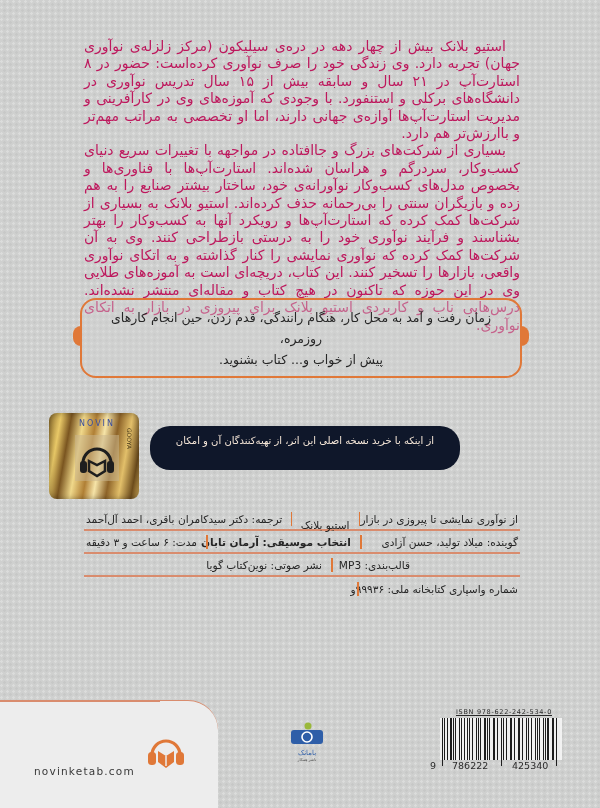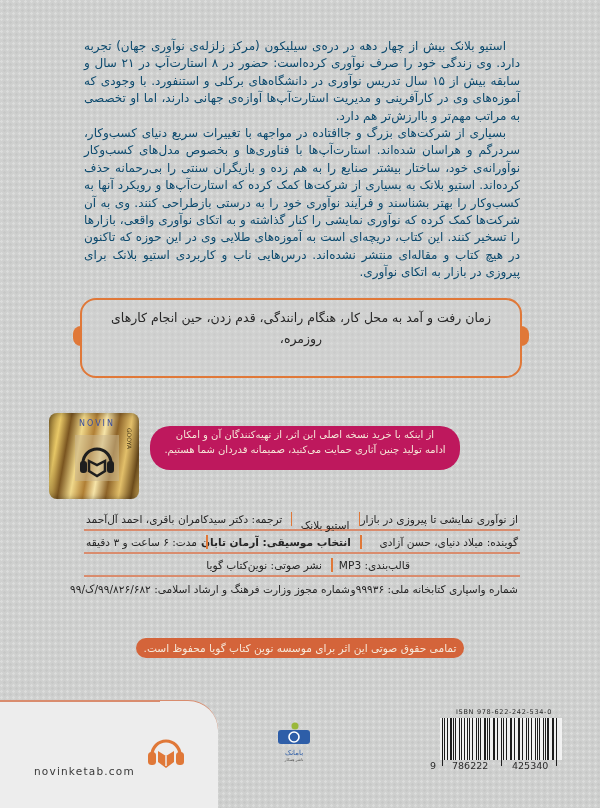--- a/index.html
+++ b/index.html
@@ -13,21 +13,21 @@
     font-family: "DejaVu Sans", sans-serif;
     color: #2a2a2a;
     position: relative;
   }
   .page { position: relative; width: 600px; height: 808px; }
 
   
   .description {
     position: absolute; top: 38px; left: 84px; width: 436px;
     direction: rtl; text-align: justify; text-align-last: right;
-    font-size: 12px; line-height: 17.4px; color: #0c4a6e;
+    font-size: 14px; line-height: 17.4px; color: #be185d;
   }
   .description p { text-indent: 14px; }
 
   
   .callout {
     position: absolute; top: 298px; left: 80px; width: 442px; height: 80px;
     border: 2px solid #e07838; border-radius: 16px;
     direction: rtl; text-align: center;
     font-size: 12.5px; line-height: 21px; color: #262626;
     padding: 7px 12px 0 12px;
@@ -58,23 +58,23 @@
   }
   .hologram .side {
     position: absolute; top: 36px; right: 6px; font-size: 6px; color: #4a3a1a;
     transform: rotate(90deg); transform-origin: right top;
   }
   .hologram svg { position: absolute; top: 26px; left: 26px; }
 
   
   .support-note {
     position: absolute; top: 426px; left: 150px; width: 310px; height: 44px;
-    background: #be185d; border-radius: 20px;
+    background: #0f172a; border-radius: 20px;
     direction: rtl; text-align: center; color: #f6e7d8;
-    font-size: 10px; line-height: 15px; padding-top: 1px;
+    font-size: 10px; line-height: 15px; padding-top: 7px;
   }
 
   
   .info-table { position: absolute; top: 508px; left: 84px; width: 436px; direction: rtl; }
   .info-row {
     display: flex; align-items: center; height: 23px;
     border-bottom: 2px solid #d98c6e; font-size: 10.6px; color: #262626;
     padding: 0 2px;
   }
   .info-row .cell { white-space: nowrap; }
@@ -107,93 +107,91 @@
   .logo-name {
     position: absolute; top: 36px; left: 34px; direction: rtl;
     font-size: 20px; font-weight: bold; color: #2b2b2b; letter-spacing: -0.5px;
   }
   .logo-url {
     position: absolute; top: 64px; left: 34px; font-size: 10.5px; letter-spacing: 1.2px; color: #3a3a3a;
   }
   .logo-icon { position: absolute; top: 34px; left: 146px; }
 
   
-  .publisher { position: absolute; top: 722px; left: 276px; width: 36px; text-align: center; }
+  .publisher { position: absolute; top: 722px; left: 289px; width: 36px; text-align: center; }
   .publisher .pub-name { font-size: 7px; color: #2e5ea8; direction: rtl; margin-top: 1px; }
   .publisher .pub-sub { font-size: 4px; color: #555; direction: rtl; }
 
   
-  .barcode { position: absolute; top: 708px; left: 426px; width: 152px; }
+  .barcode { position: absolute; top: 708px; left: 426px; width: 152px; text-decoration: underline; }
   .barcode .isbn { font-size: 6.5px; letter-spacing: 0.7px; color: #2b2b2b; text-align: center; margin-left: 4px; }
   .barcode .bars { display: flex; height: 42px; margin-left: 14px; margin-top: 2px; background: #f2f2f2; width: 122px; padding: 0 2px; }
   .barcode .bar { height: 100%; background: #1f1f1f; }
   .barcode .digits { position: relative; height: 12px; font-size: 9.5px; color: #2b2b2b; }
   .barcode .digits span { position: absolute; top: 0; }
 </style>
 </head>
 <body>
 
 <div class="page">
 
   <div class="description">
     <p>استیو بلانک بیش از چهار دهه در دره‌ی سیلیکون (مرکز زلزله‌ی نوآوری جهان) تجربه دارد. وی زندگی خود را صرف نوآوری کرده‌است: حضور در ۸ استارت‌آپ در ۲۱ سال و سابقه بیش از ۱۵ سال تدریس نوآوری در دانشگاه‌های برکلی و استنفورد. با وجودی که آموزه‌های وی در کارآفرینی و مدیریت استارت‌آپ‌ها آوازه‌ی جهانی دارند، اما او تخصصی به مراتب مهم‌تر و باارزش‌تر هم دارد.</p>
     <p>بسیاری از شرکت‌های بزرگ و جاافتاده در مواجهه با تغییرات سریع دنیای کسب‌وکار، سردرگم و هراسان شده‌اند. استارت‌آپ‌ها با فناوری‌ها و بخصوص مدل‌های کسب‌وکار نوآورانه‌ی خود، ساختار بیشتر صنایع را به هم زده و بازیگران سنتی را بی‌رحمانه حذف کرده‌اند. استیو بلانک به بسیاری از شرکت‌ها کمک کرده که استارت‌آپ‌ها و رویکرد آنها به کسب‌وکار را بهتر بشناسند و فرآیند نوآوری خود را به درستی بازطراحی کنند. وی به آن شرکت‌ها کمک کرده که نوآوری نمایشی را کنار گذاشته و به اتکای نوآوری واقعی، بازارها را تسخیر کنند. این کتاب، دریچه‌ای است به آموزه‌های طلایی وی در این حوزه که تاکنون در هیچ کتاب و مقاله‌ای منتشر نشده‌اند. درس‌هایی ناب و کاربردی استیو بلانک برای پیروزی در بازار به اتکای نوآوری.</p>
   </div>
 
   <div class="callout">
     <span class="tab left"></span>
     <span class="tab right"></span>
     <div>زمان رفت و آمد به محل کار، هنگام رانندگی، قدم زدن، حین انجام کارهای روزمره،</div>
+    <div>پیش از خواب و... کتاب بشنوید.</div>
   </div>
 
   <div class="hologram">
     <div class="panel"></div>
     <span class="brand">NOVIN</span>
     <span class="side">GOOYA</span>
     <svg width="44" height="40" viewBox="0 0 44 40">
       <path d="M8 24 A14 14 0 0 1 36 24" fill="none" stroke="#1e1e1e" stroke-width="3"></path>
       <rect x="5" y="22" width="7" height="12" rx="3" fill="#1e1e1e"></rect>
       <rect x="32" y="22" width="7" height="12" rx="3" fill="#1e1e1e"></rect>
       <path d="M14 22 L22 26 L30 22 L30 32 L22 37 L14 32 Z" fill="none" stroke="#1e1e1e" stroke-width="2.5"></path>
     </svg>
   </div>
 
   <div class="support-note">
     <div>از اینکه با خرید نسخه اصلی این اثر، از تهیه‌کنندگان آن و امکان</div>
-    <div>ادامه تولید چنین آثاری حمایت می‌کنید، صمیمانه قدردان شما هستیم.</div>
   </div>
 
   <div class="info-table">
     <div class="info-row r1">
       <span class="cell c1">از نوآوری نمایشی تا پیروزی در بازار</span>
       <span class="sep"></span>
       <span class="cell c2">استیو بلانک</span>
       <span class="sep"></span>
       <span class="cell c3">ترجمه: دکتر سیدکامران باقری، احمد آل‌آحمد</span>
     </div>
     <div class="info-row r2">
-      <span class="cell c1">گوینده: میلاد دنیای، حسن آزادی</span>
+      <span class="cell c1">گوینده: میلاد تولید، حسن آزادی</span>
       <span class="sep"></span>
       <span class="cell c2">انتخاب موسیقی: آرمان تابان</span>
       <span class="sep"></span>
       <span class="cell c3">مدت: ۶ ساعت و ۳ دقیقه</span>
     </div>
     <div class="info-row r3">
       <span class="cell c1">قالب‌بندی: MP3</span>
       <span class="sep"></span>
       <span class="cell c2">نشر صوتی: نوین‌کتاب گویا</span>
     </div>
     <div class="info-row r4">
       <span class="cell c1">شماره واسپاری کتابخانه ملی: ۹۹۹۳۶و</span>
       <span class="sep"></span>
-      <span class="cell c2">شماره مجوز وزارت فرهنگ و ارشاد اسلامی: ۹۹/۸۲۶/۶۸۲/ک/۹۹</span>
-    </div>
-  </div>
-
-  <div class="copyright">تمامی حقوق صوتی این اثر برای موسسه نوین کتاب گویا محفوظ است.</div>
+    </div>
+  </div>
+
 
   <div class="logo-plate">
     <span class="tagline-line"></span>
     <svg class="logo-icon" width="40" height="34" viewBox="0 0 40 34">
       <path d="M6 20 A14 14 0 0 1 34 20" fill="none" stroke="#e07838" stroke-width="3.2"></path>
       <rect x="2" y="17" width="8" height="13" rx="3.5" fill="#e07838"></rect>
       <rect x="30" y="17" width="8" height="13" rx="3.5" fill="#e07838"></rect>
       <path d="M12 16 L20 21 L28 16 L28 27 L20 33 L12 27 Z" fill="#e07838"></path>
       <path d="M20 21 L20 31" stroke="#ededed" stroke-width="1.5"></path>
     </svg>

